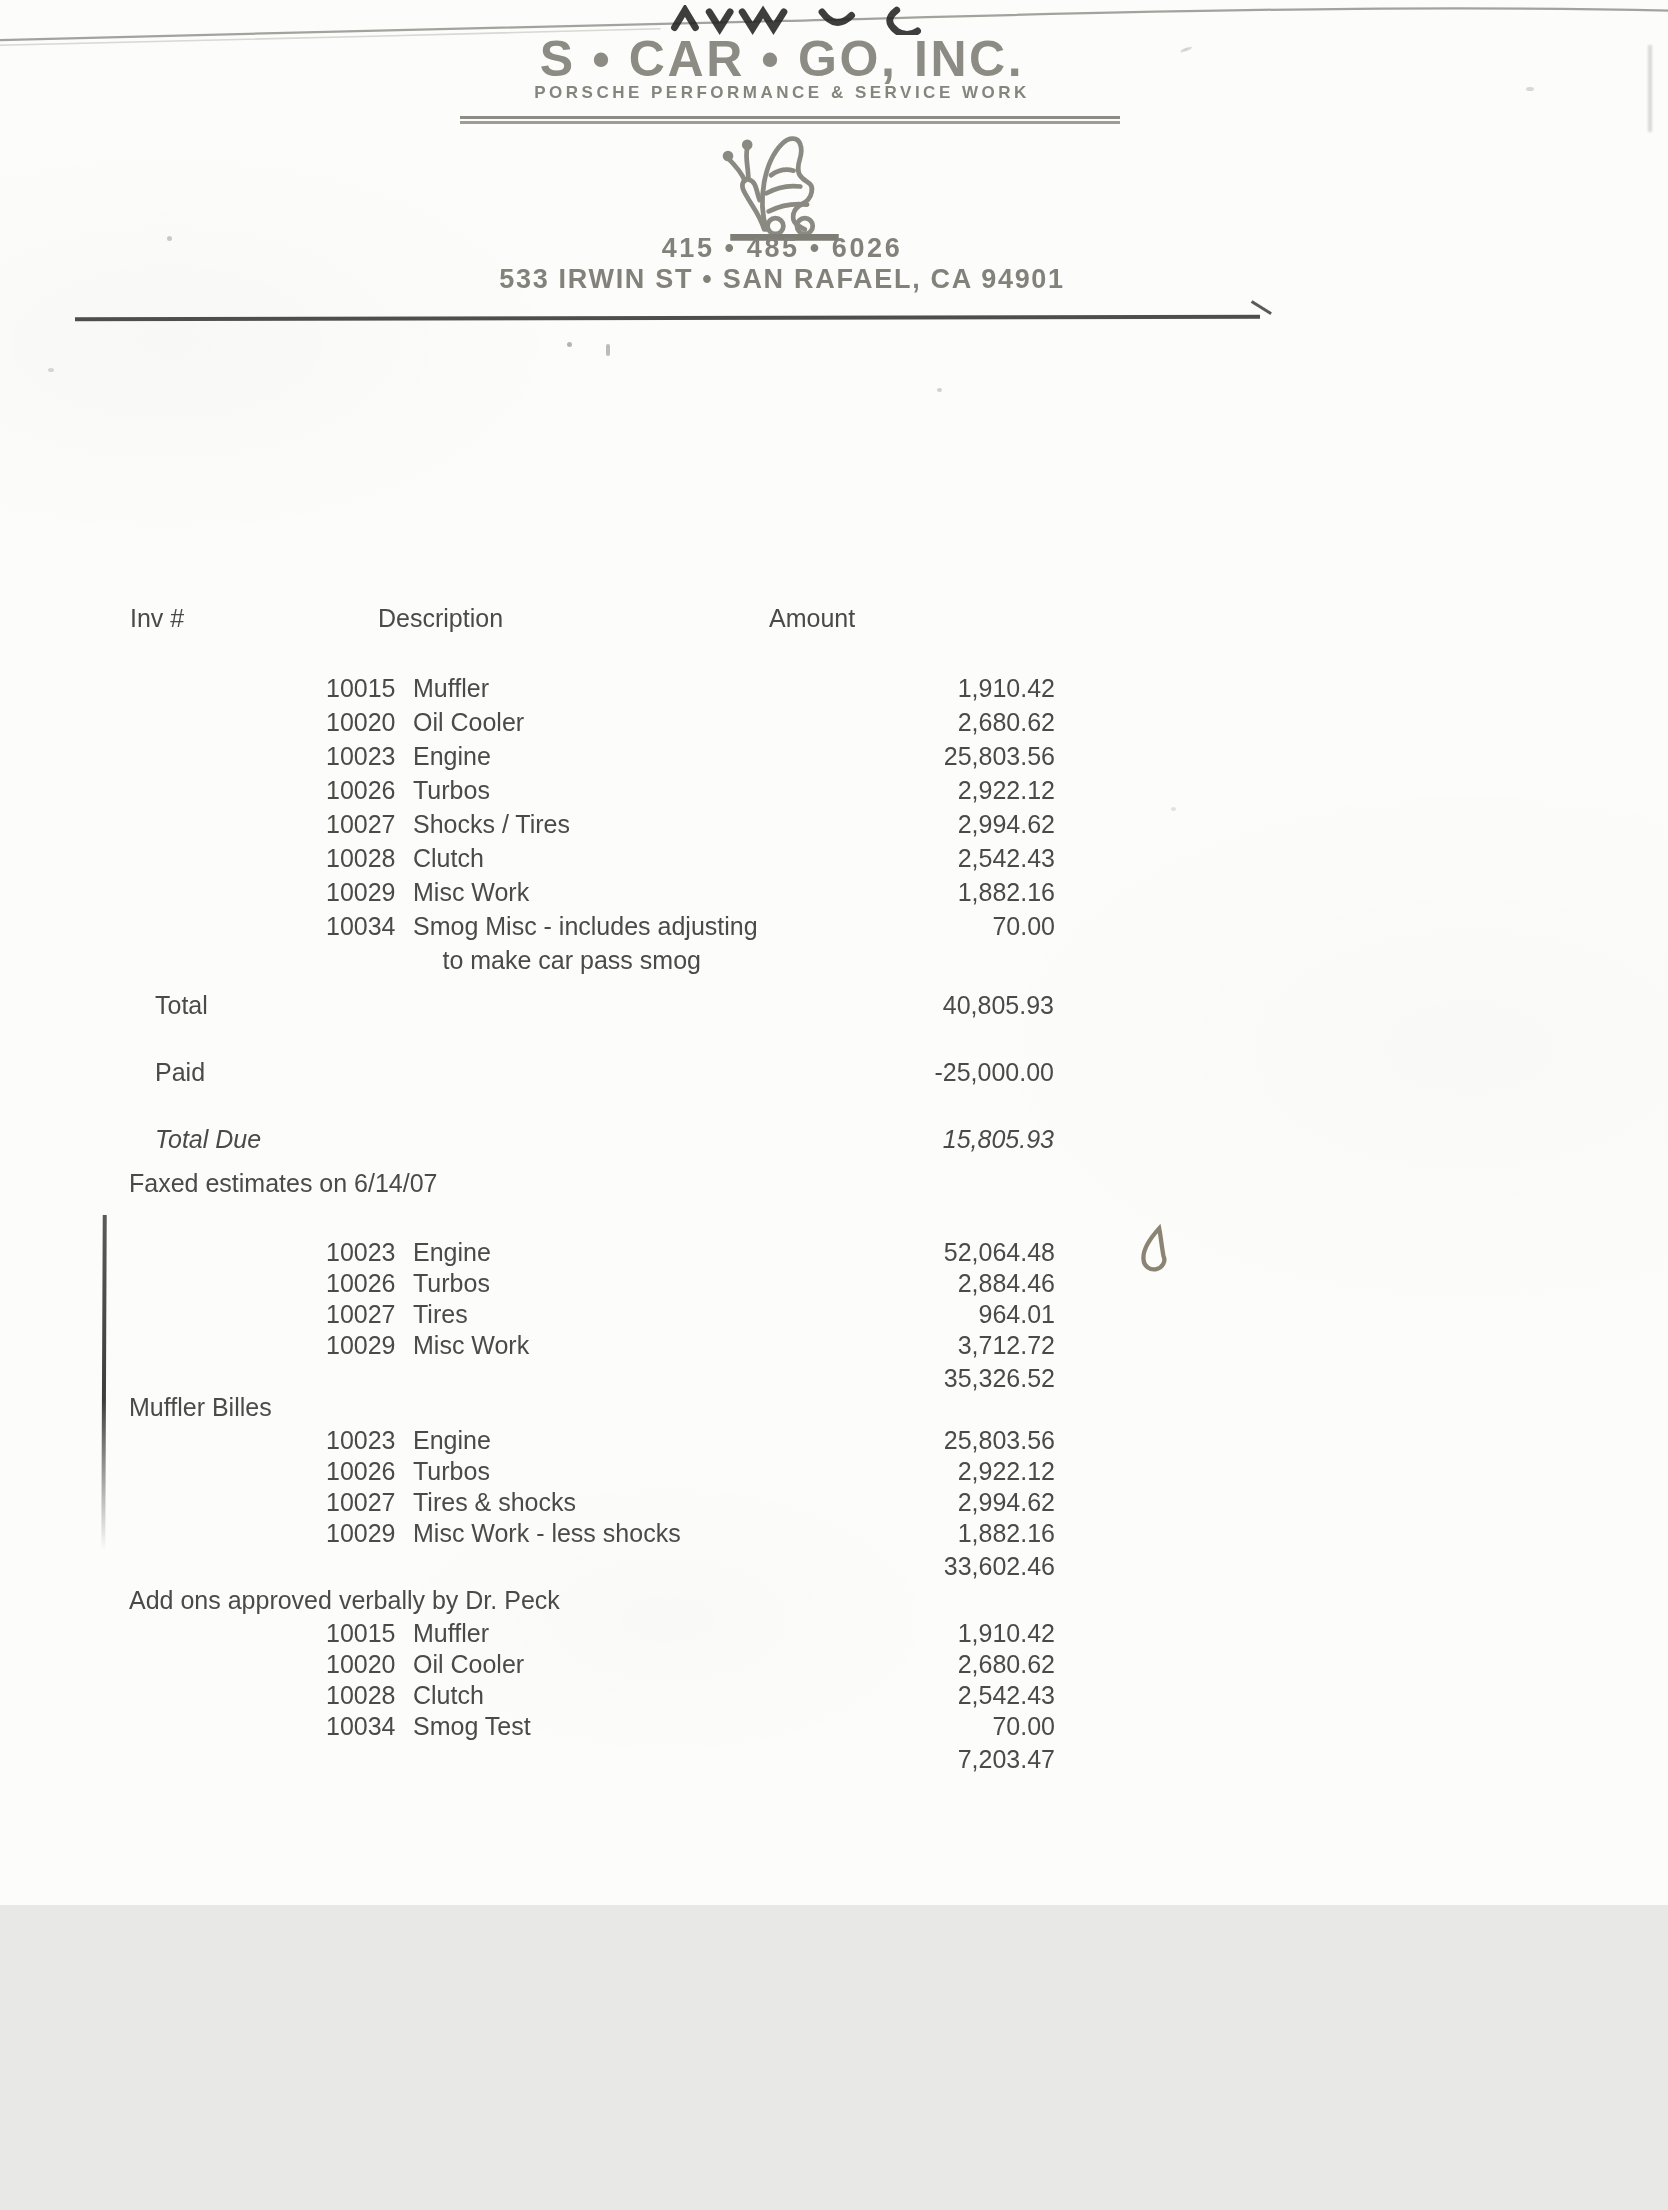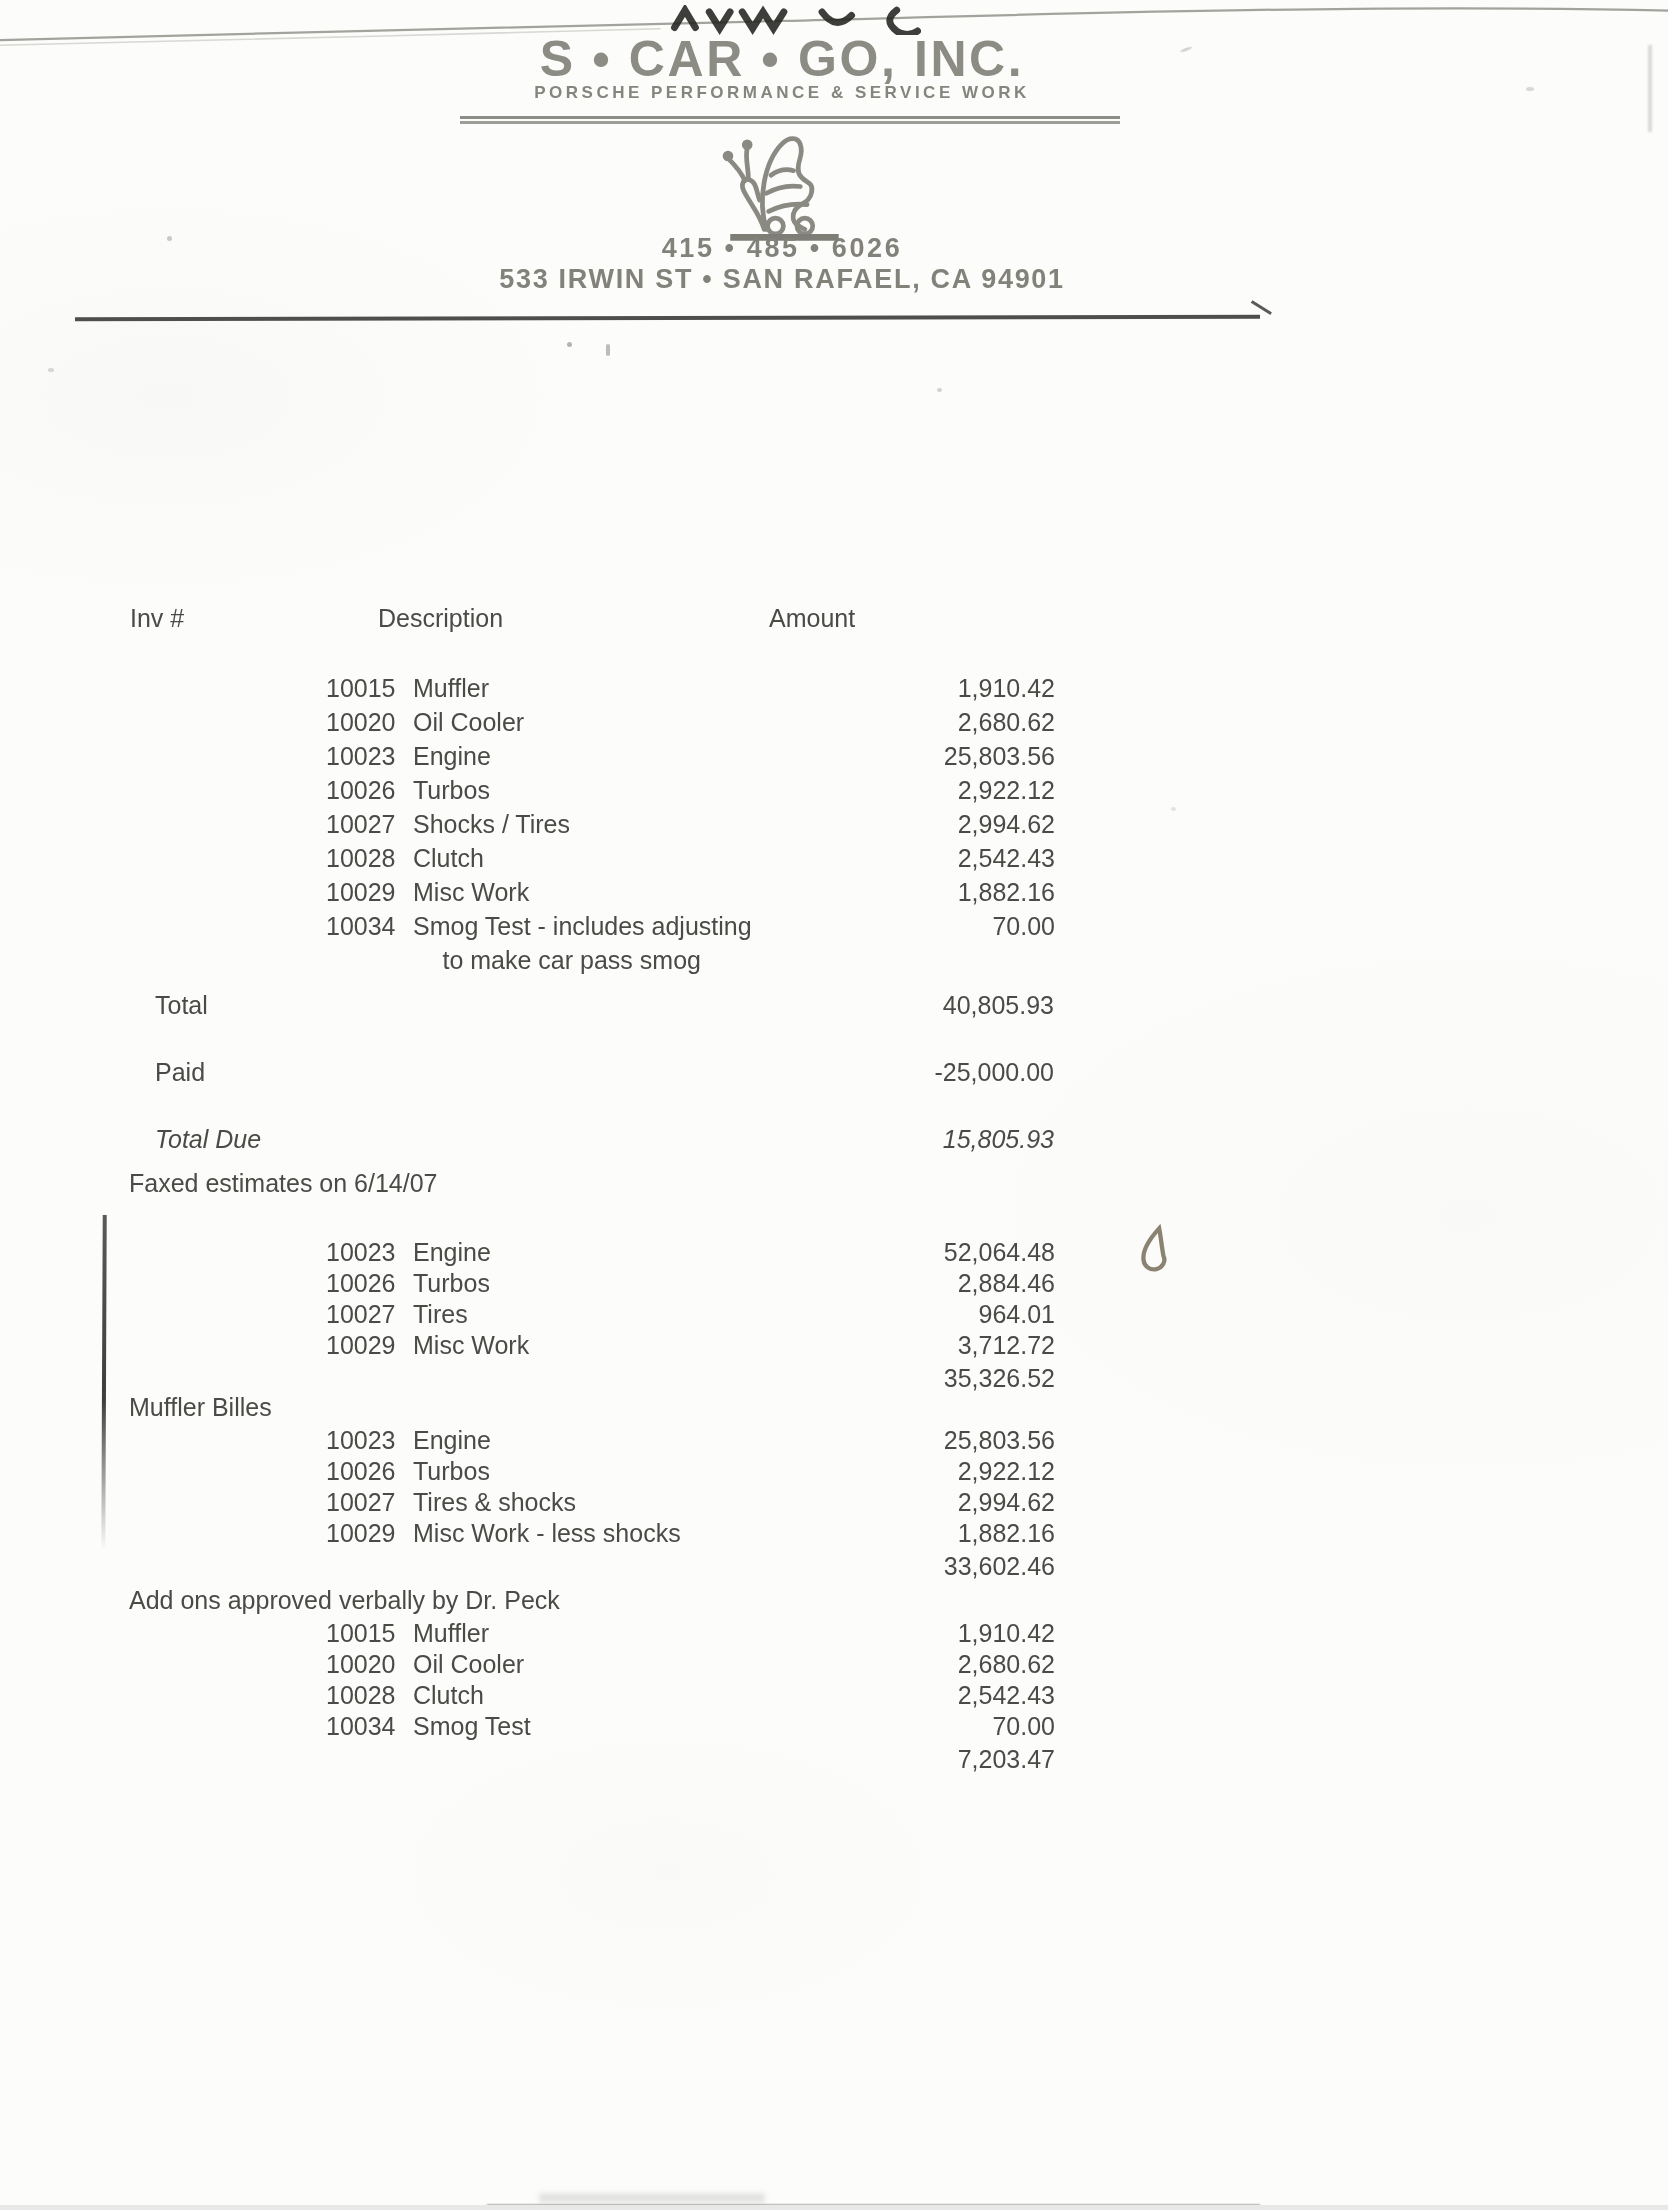--- a/index.html
+++ b/index.html
@@ -1,17 +1,17 @@
 <!DOCTYPE html>
 <html style="font-size:14px"><head>
 <meta charset="utf-8">
 <style>
   html,body{margin:0;padding:0;background:#e8e8e6;}
   .page{
-    position:relative;width:1669px;height:2205px;overflow:hidden;
+    position:relative;width:1669px;height:1905px;overflow:hidden;
     background:
       radial-gradient(608px 304px at 10% 18%, rgba(0,0,0,.014), transparent 70%),
       radial-gradient(782px 435px at 88% 55%, rgba(0,0,0,.012), transparent 70%),
       radial-gradient(435px 226px at 40% 85%, rgba(0,0,0,.010), transparent 70%),
       #fcfcfb;
     font-family:"Liberation Sans","DejaVu Sans",sans-serif;
     color:var(--ink,#4a4a47);
   }
   .soft{filter:blur(0.4px);}
   .softer{filter:blur(0.6px);}
@@ -186,21 +186,21 @@
       </div>
 
       <div class="row">
         <span class="cell-inv">10029</span>
         <span class="cell-desc"><span>Misc Work</span><span class="desc2"></span></span>
         <span class="cell-amt">1,882.16</span>
       </div>
 
       <div class="row">
         <span class="cell-inv">10034</span>
-        <span class="cell-desc"><span>Smog Test - includes adjusting</span><span class="desc2">to make car pass smog</span></span>
+        <span class="cell-desc"><span>Smog Misc - includes adjusting</span><span class="desc2">to make car pass smog</span></span>
         <span class="cell-amt">70.00</span>
       </div>
     </div>
 
   <div class="kv kv-total body-text soft">
     <span class="kv-label">Total</span>
     <span class="kv-amt">40,805.93</span>
   </div>
   <div class="kv kv-paid body-text soft">
     <span class="kv-label">Paid</span>

